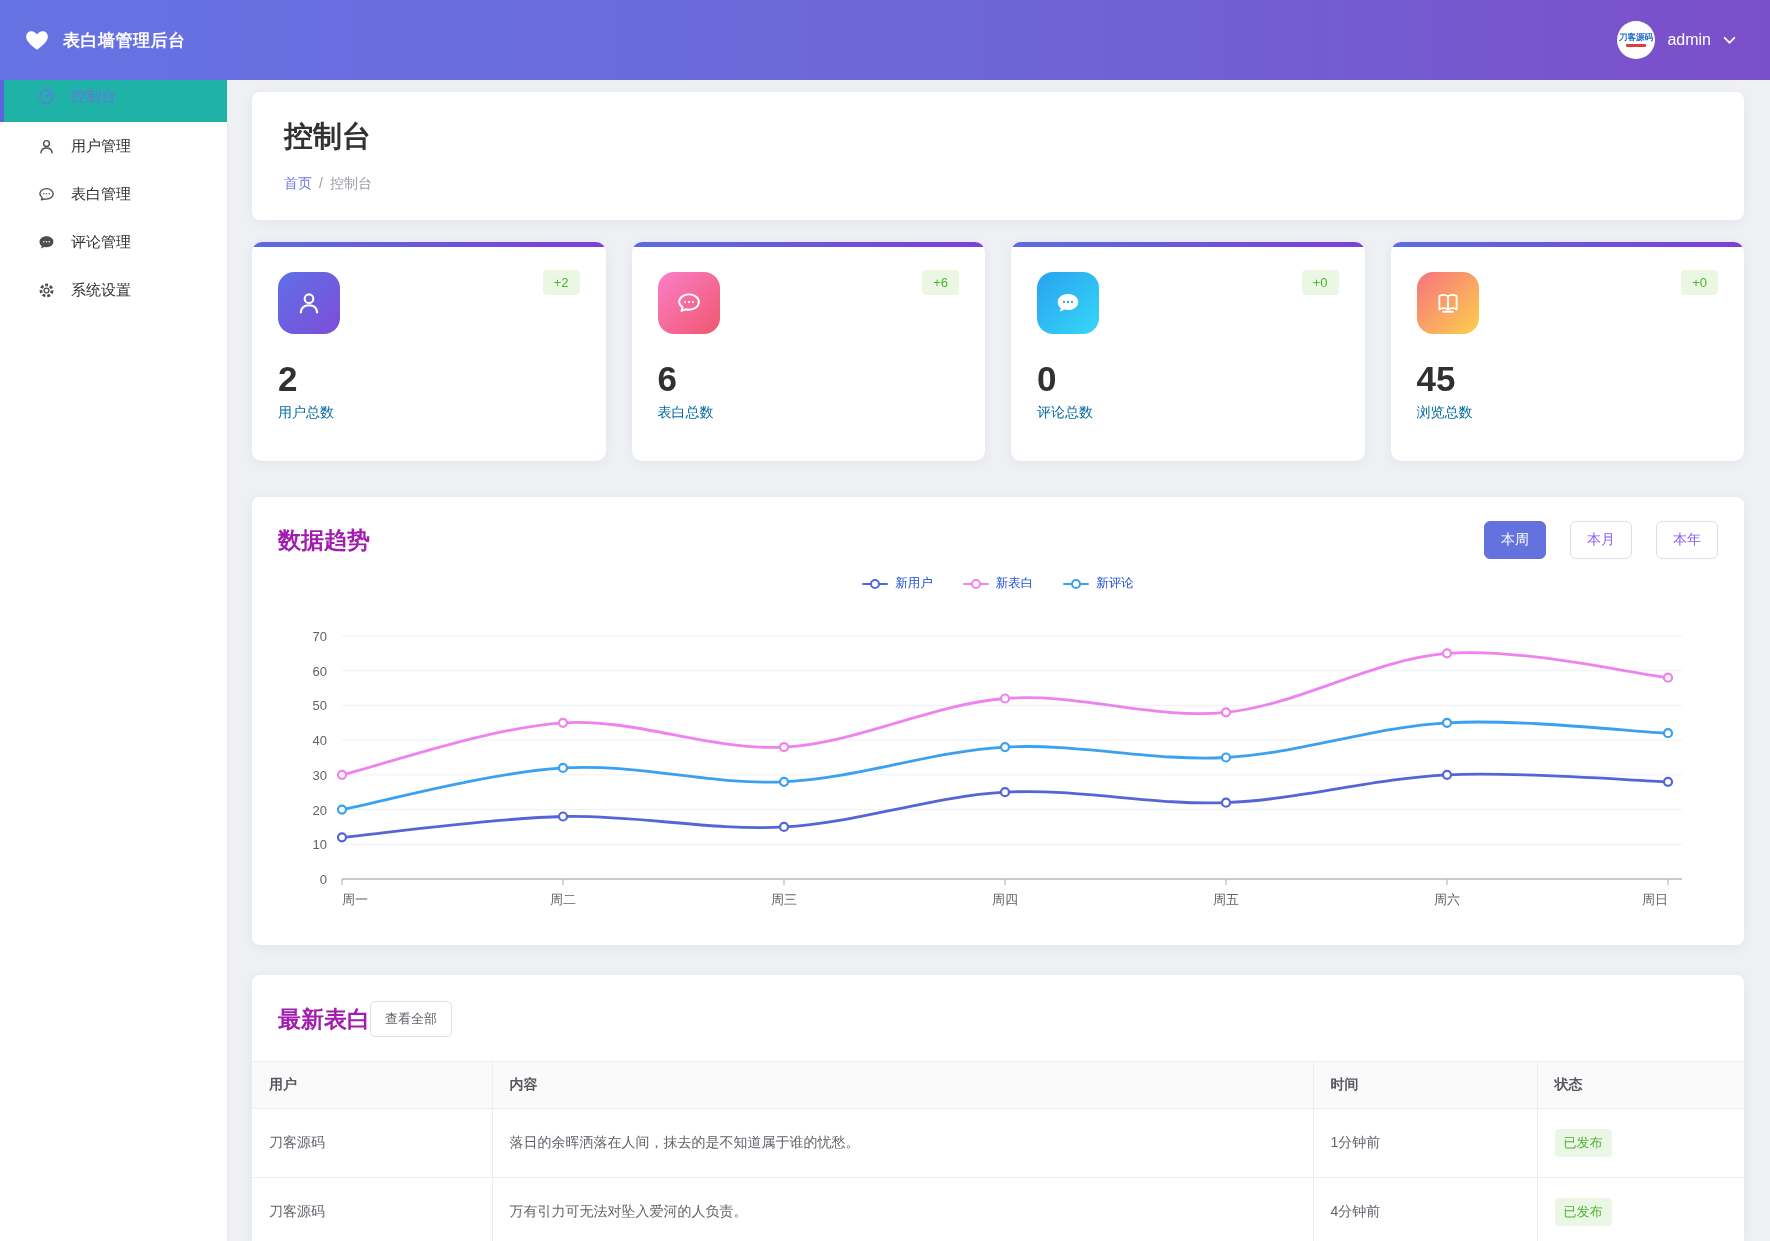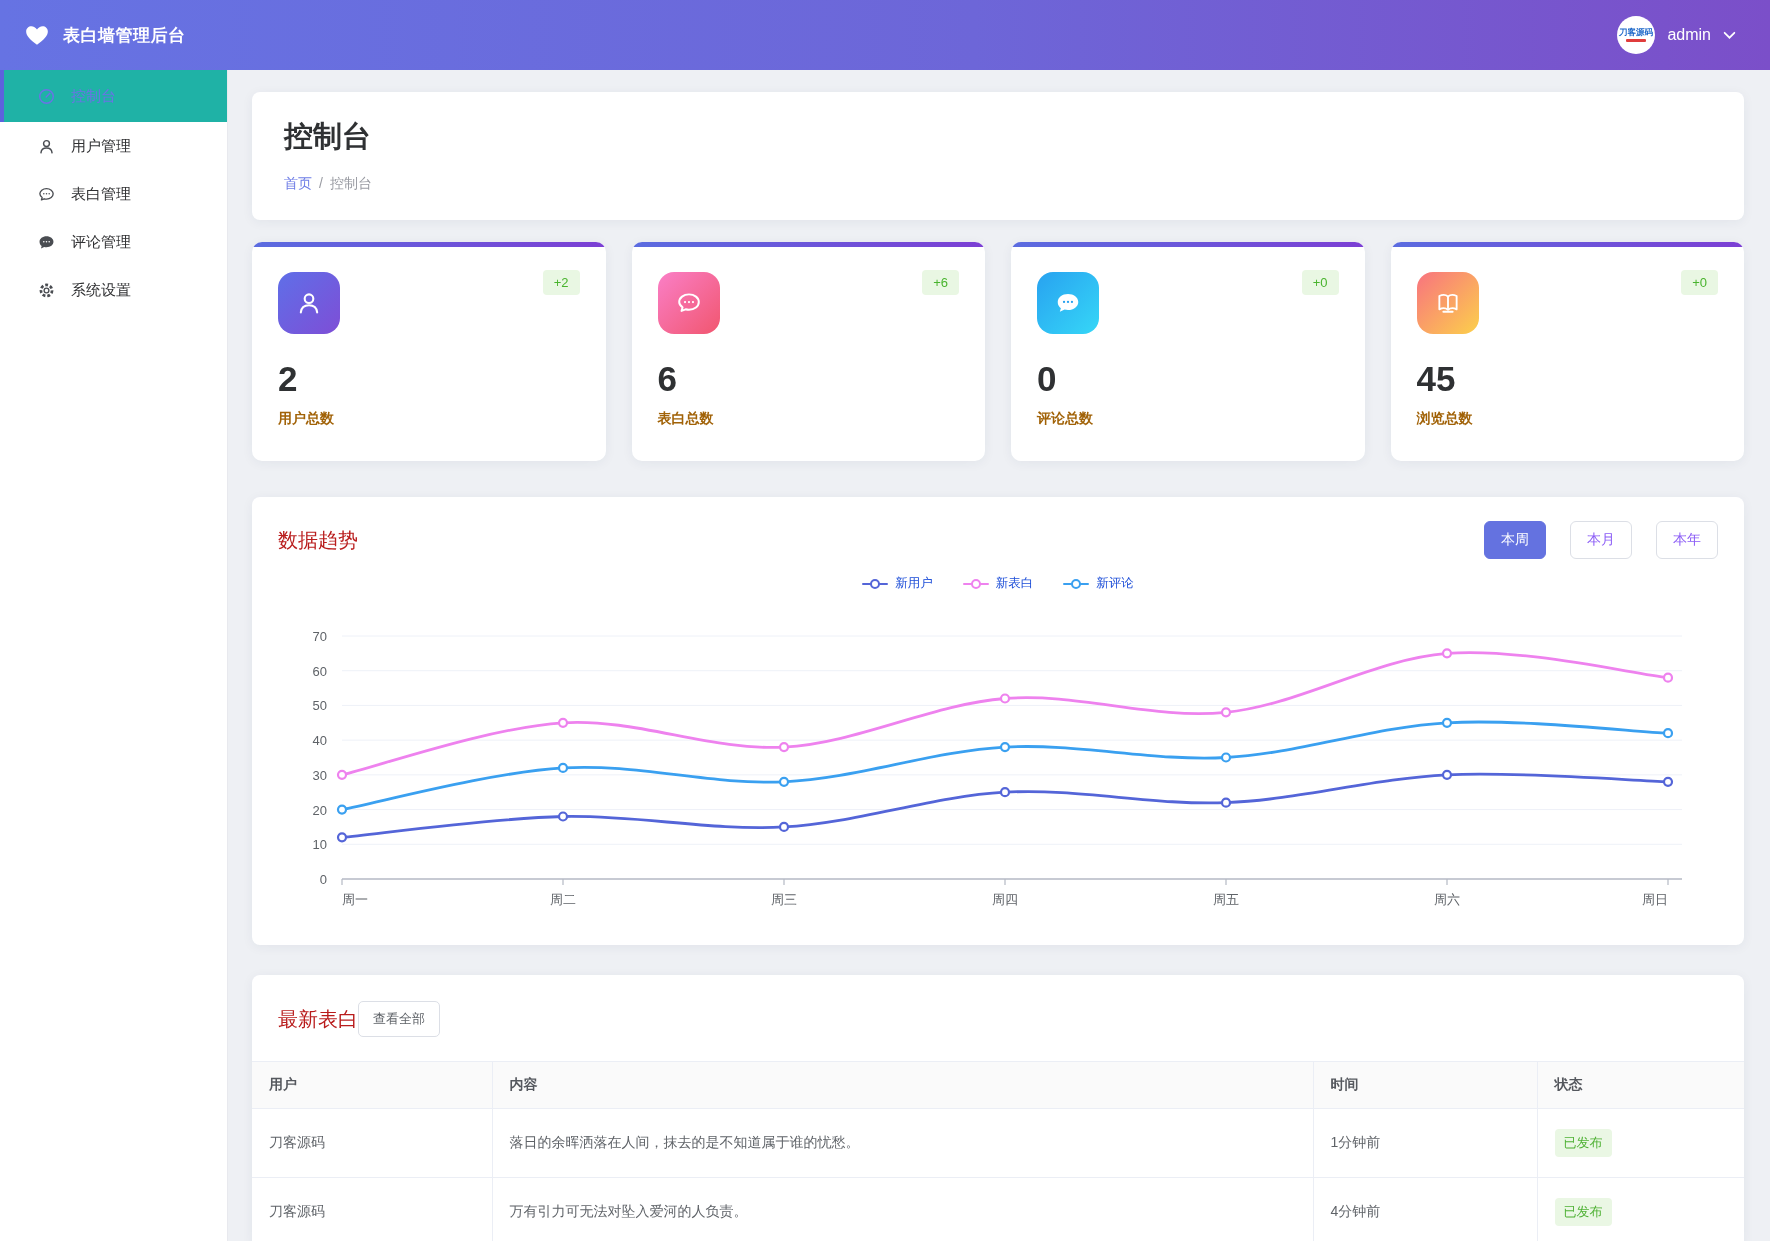--- a/index.html
+++ b/index.html
@@ -5,21 +5,21 @@
   * { margin:0; padding:0; box-sizing:border-box; }
   html,body { width:1770px; height:1241px; }
   body {
     font-family:"Liberation Sans","DejaVu Sans",sans-serif;
     background:#eef0f4; color:#303133; overflow:hidden;
   }
   .app { position:relative; width:1770px; height:1241px; overflow:hidden; }
 
   
   .topbar {
-    position:absolute; top:0; left:0; right:0; height:70px;
+    position:absolute; top:0; left:0; right:0; height:80px;
     background:linear-gradient(90deg,#6673e3 0%, #6d66d8 55%, #7b4fc9 100%);
     display:flex; align-items:center; justify-content:space-between; z-index:5;
   }
   .logo-area { width:228px; display:flex; align-items:center; padding-left:24px; gap:13px; }
   .logo-heart { width:26px; height:26px; color:#fff; flex:none; }
   .logo-heart svg { width:100%; height:100%; display:block; }
   .logo-title { color:#fff; font-size:17px; font-weight:700; letter-spacing:.5px; white-space:nowrap; }
   .user-area { display:flex; align-items:center; gap:12px; padding-right:34px; cursor:pointer; }
   .avatar { width:38px; height:38px; border-radius:50%; background:#fff; display:flex; flex-direction:column; align-items:center; justify-content:center; overflow:hidden; }
   .avatar .av-txt { color:#1965c8; font-size:9px; font-weight:700; letter-spacing:0; line-height:1; transform:scale(.95); white-space:nowrap; }
@@ -56,26 +56,26 @@
 
   
   .stats { display:grid; grid-template-columns:repeat(4,1fr); gap:26px; margin-top:22px; }
   .stat-card { position:relative; border-radius:10px; overflow:hidden; padding:30px 26px 24px; height:219px; background:#fff; box-shadow:0 2px 12px rgba(31,45,90,.06); }
   .stat-card::before { content:""; position:absolute; top:0; left:0; right:0; height:5px;
     background:linear-gradient(90deg,#5b6ce0,#7c3fd4); }
   .stat-icon { width:62px; height:62px; border-radius:16px; display:flex; align-items:center; justify-content:center; color:#fff; }
   .stat-icon svg { width:28px; height:28px; display:block; }
   .stat-badge { position:absolute; top:28px; right:26px; background:#e9f7e3; color:#49b42e; font-size:13px; padding:5px 11px; border-radius:4px; }
   .stat-value { margin-top:26px; font-size:35px; font-weight:700; color:#2f3133; line-height:1.1; }
-  .stat-label { margin-top:11px; font-size:14px; color:#a16207;font-weight:bold; }
+  .stat-label { margin-top:5px; font-size:14px; color:#0369a1; }
 
   
   .trend-card { margin-top:36px; height:448px; padding:24px 26px; }
   .trend-head { display:flex; align-items:center; justify-content:space-between; }
-  .section-title { font-size:20px; font-weight:400; color:#b91c1c; }
+  .section-title { font-size:23px; font-weight:700; color:#a21caf; }
   .range-btns { display:flex; gap:24px; }
   .range-btn { font-size:14px; padding:9px 16px; border-radius:6px; border:1px solid #dcdfe6; background:#fff; color:#8b5cf6; cursor:pointer; font-family:inherit; }
   .range-btn.active { background:#6472e0; border-color:#6472e0; color:#fff; }
   .legend { display:flex; justify-content:center; gap:30px; margin-top:16px; }
   .legend-item { display:flex; align-items:center; gap:7px; cursor:pointer; }
   .legend-marker { position:relative; width:26px; height:10px; }
   .legend-marker .lm-line { position:absolute; left:0; right:0; top:4px; height:2.6px; border-radius:2px; }
   .legend-marker .lm-dot { position:absolute; left:8px; top:0; width:10px; height:10px; border-radius:50%; background:#fff; border:2.4px solid; }
   .legend-label { font-size:12.5px; color:#1d4ed8; }
   .chart-wrap { margin-top:14px; }

